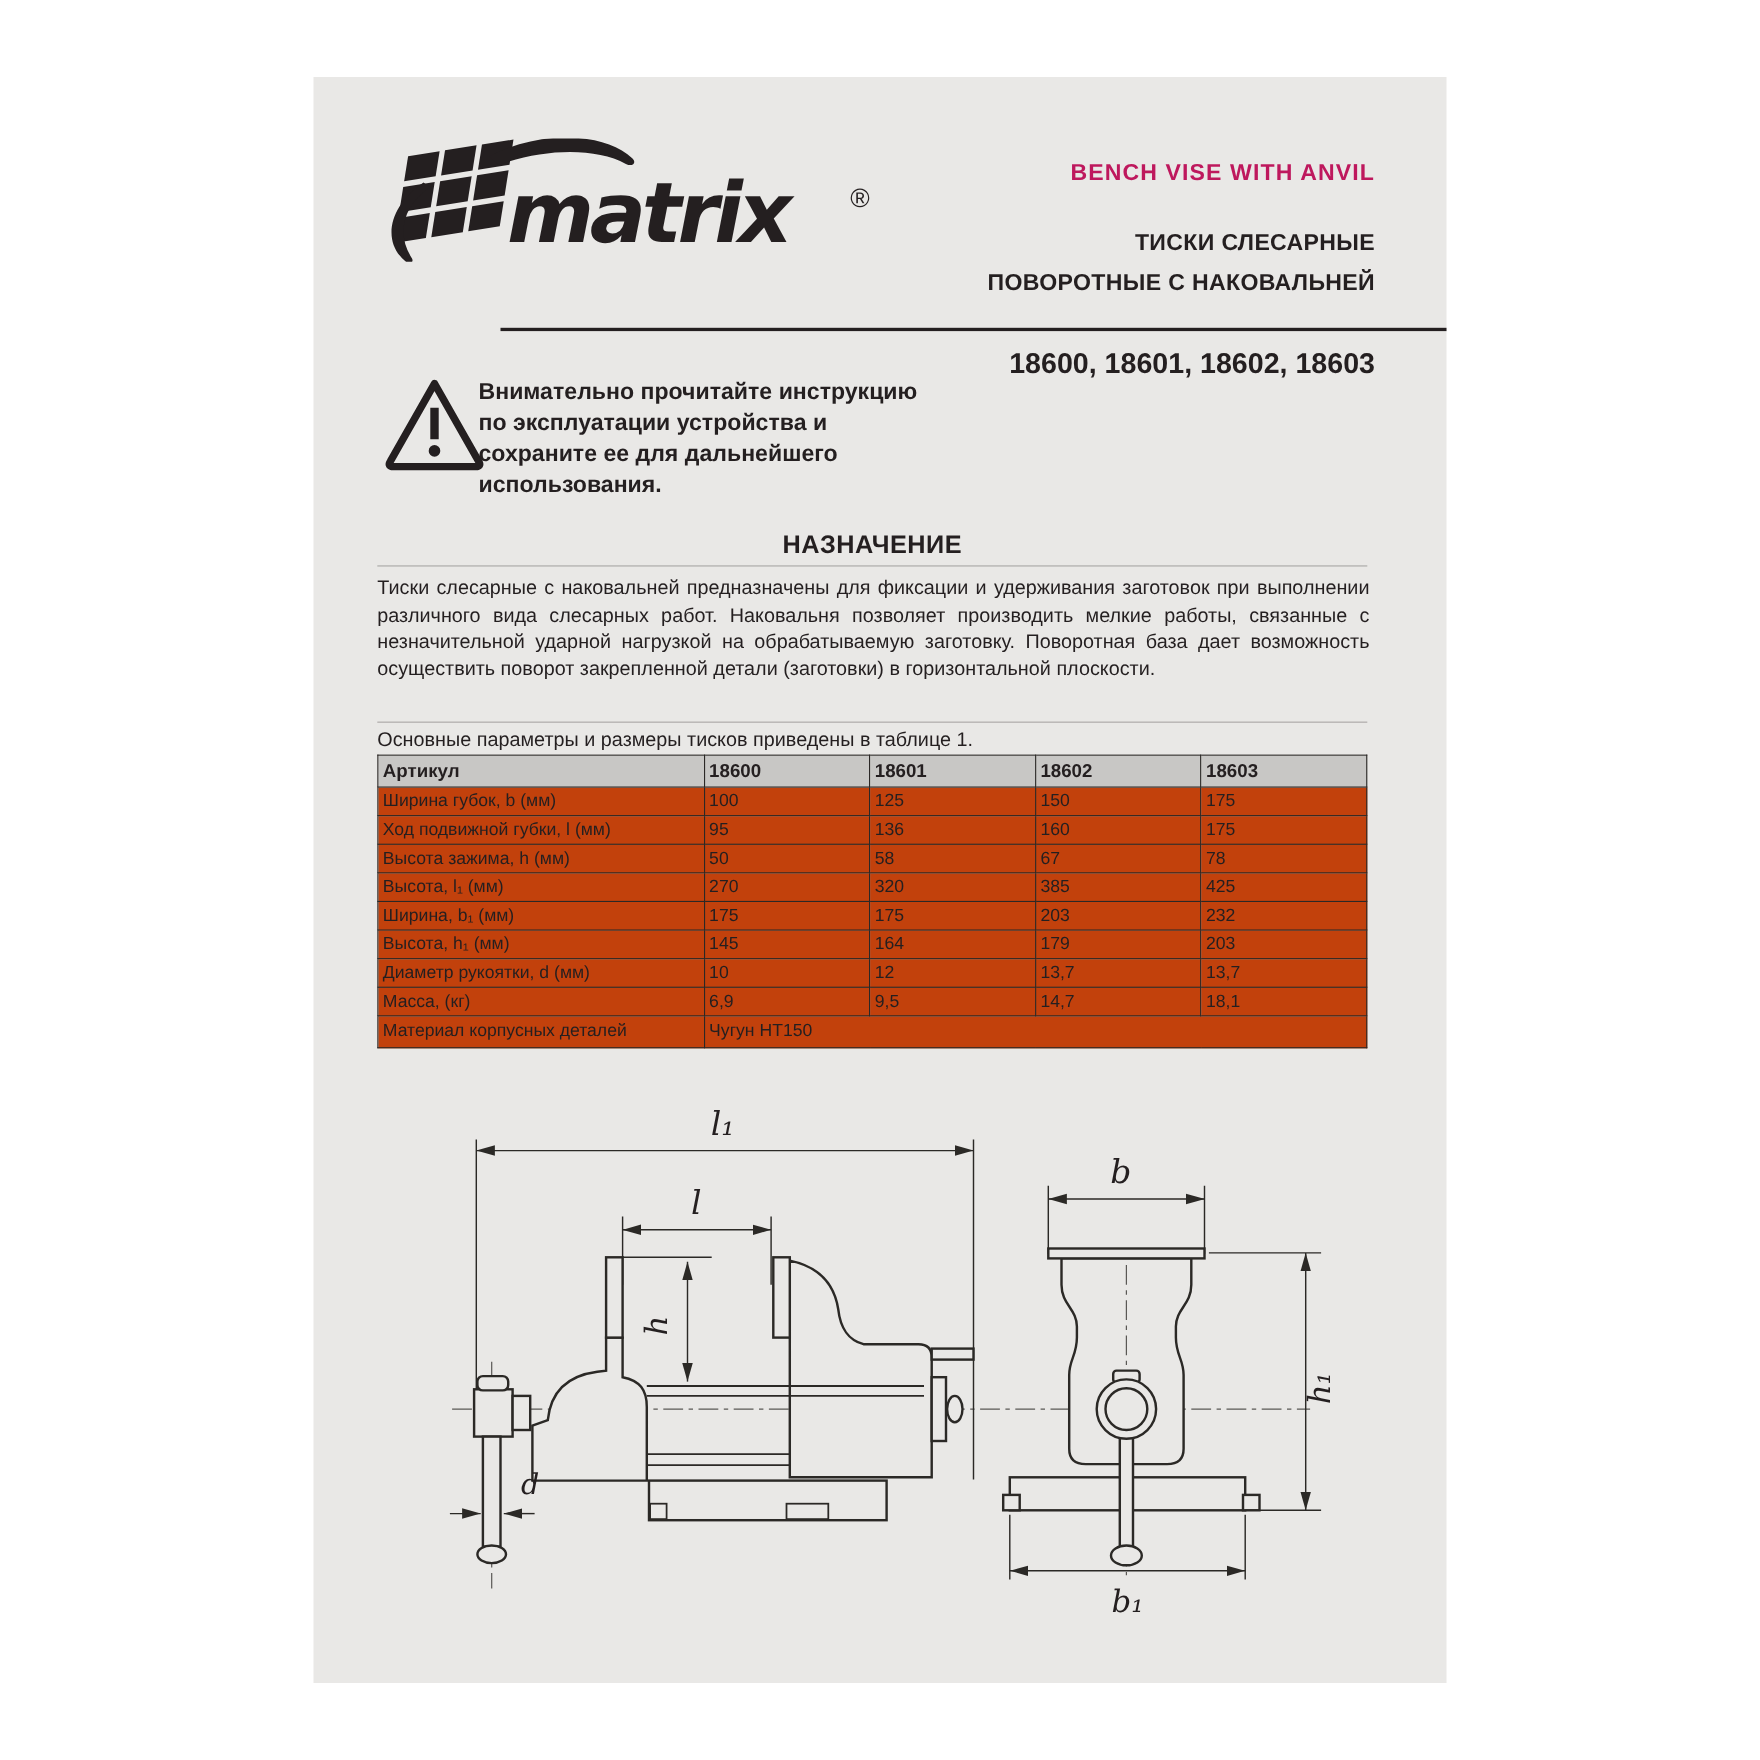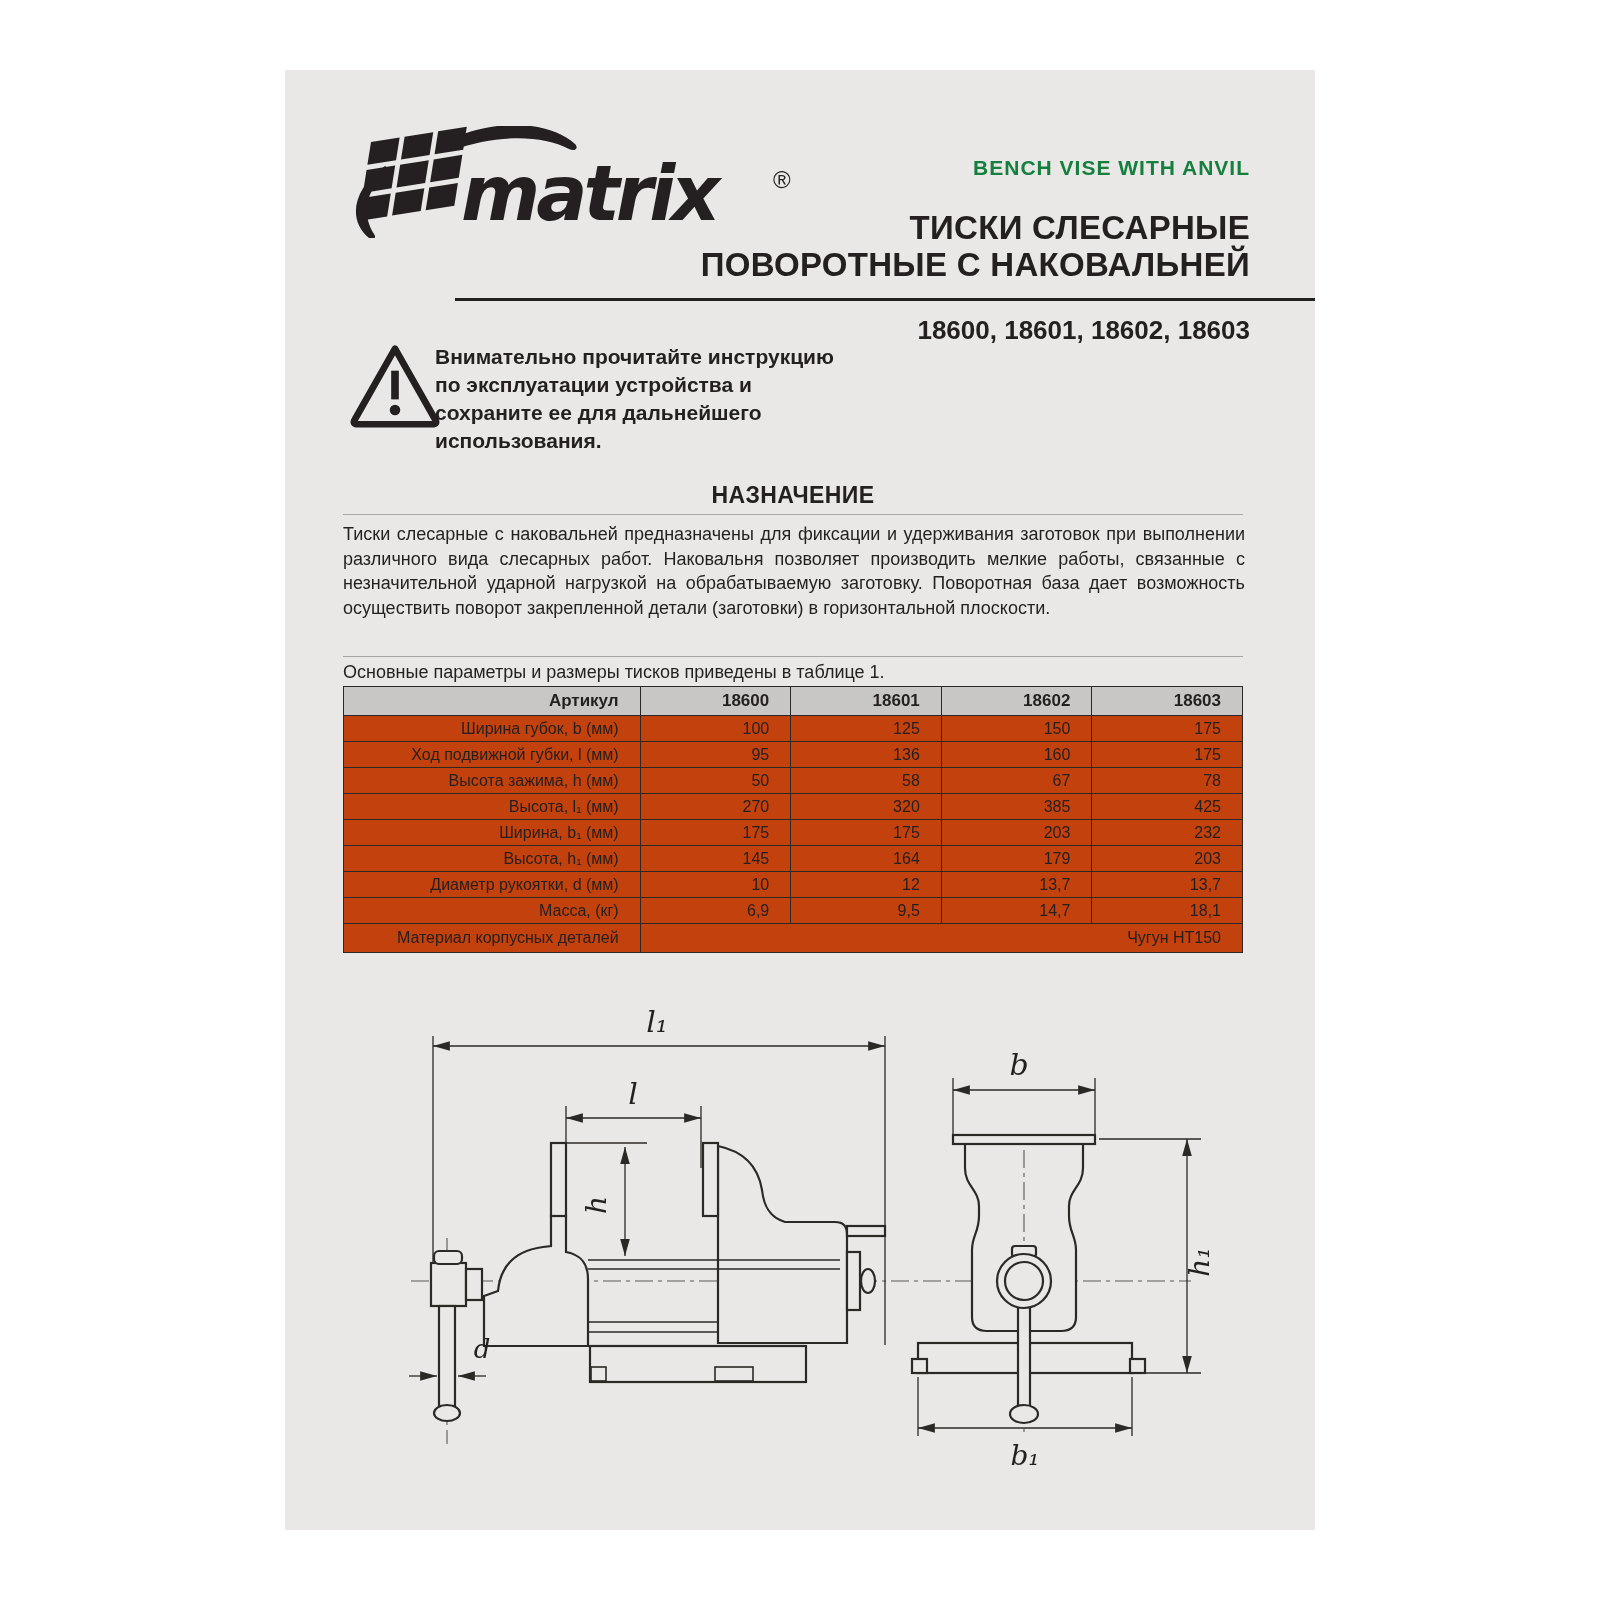--- a/index.html
+++ b/index.html
@@ -5,22 +5,22 @@
   html,body{margin:0;padding:0;}
   body{
     width:1600px;height:1600px;position:relative;background:#ffffff;
     font-family:"Liberation Sans","DejaVu Sans",sans-serif;color:#241f20;
   }
   .page{position:absolute;left:285px;top:70px;width:1030px;height:1460px;background:#e9e8e6;}
   .abs{position:absolute;}
 
   
   .logo-svg{left:48px;top:56px;width:474px;height:112px;}
-  .hdr-en{right:65px;top:86px;font-size:21px;font-weight:bold;color:#15803d;letter-spacing:1px;}
-  .hdr-ru{right:65px;font-size:33px;font-weight:bold;letter-spacing:.3px;}
+  .hdr-en{right:65px;top:76px;font-size:21px;font-weight:bold;color:#be185d;letter-spacing:1px;}
+  .hdr-ru{right:65px;font-size:21px;font-weight:bold;letter-spacing:.3px;}
   .hdr-ru.l1{top:139px;}
   .hdr-ru.l2{top:176px;}
   .hdr-rule{left:170px;top:228px;width:860px;height:3px;background:#241f20;}
   .hdr-art{right:65px;top:245px;font-size:26px;font-weight:bold;}
 
   
   .warn-icon{left:62px;top:272px;width:96px;height:88px;}
   .warn-text{left:150px;top:273px;width:430px;font-size:21px;font-weight:bold;line-height:28px;}
 
   
@@ -29,21 +29,21 @@
   .sec-h.specs{top:552px;}
   .sec-rule{left:58px;width:900px;height:1px;background:#a8a6a4;}
   .sec-rule.r1{top:444px;}
   .sec-rule.r2{top:586px;}
   .purpose-body{left:58px;top:452px;width:902px;font-size:18px;line-height:24.6px;text-align:justify;}
   .specs-intro{left:58px;top:592px;width:902px;font-size:18px;}
 
   
   table.spec{left:58px;top:616px;width:900px;border-collapse:collapse;table-layout:fixed;font-size:16px;}
   table.spec th, table.spec td{
-    border:1.6px solid #2b2826;text-align:right;vertical-align:middle;padding:0 21px;
+    border:1.6px solid #2b2826;text-align:left;vertical-align:middle;padding:0 4px;
   }
   table.spec th{background:#c8c7c5;height:28px;font-size:17px;font-weight:bold;}
   table.spec td{height:25px;background:#c2410c;}
   col.c-label{width:33%;}
   col.c-val{width:16.75%;}
   tr.material td{height:28px;}
 
   
   .draw-svg{left:100px;top:930px;width:860px;height:520px;}
   .dim{stroke:#2b2926;stroke-width:1.3px;fill:none;}

